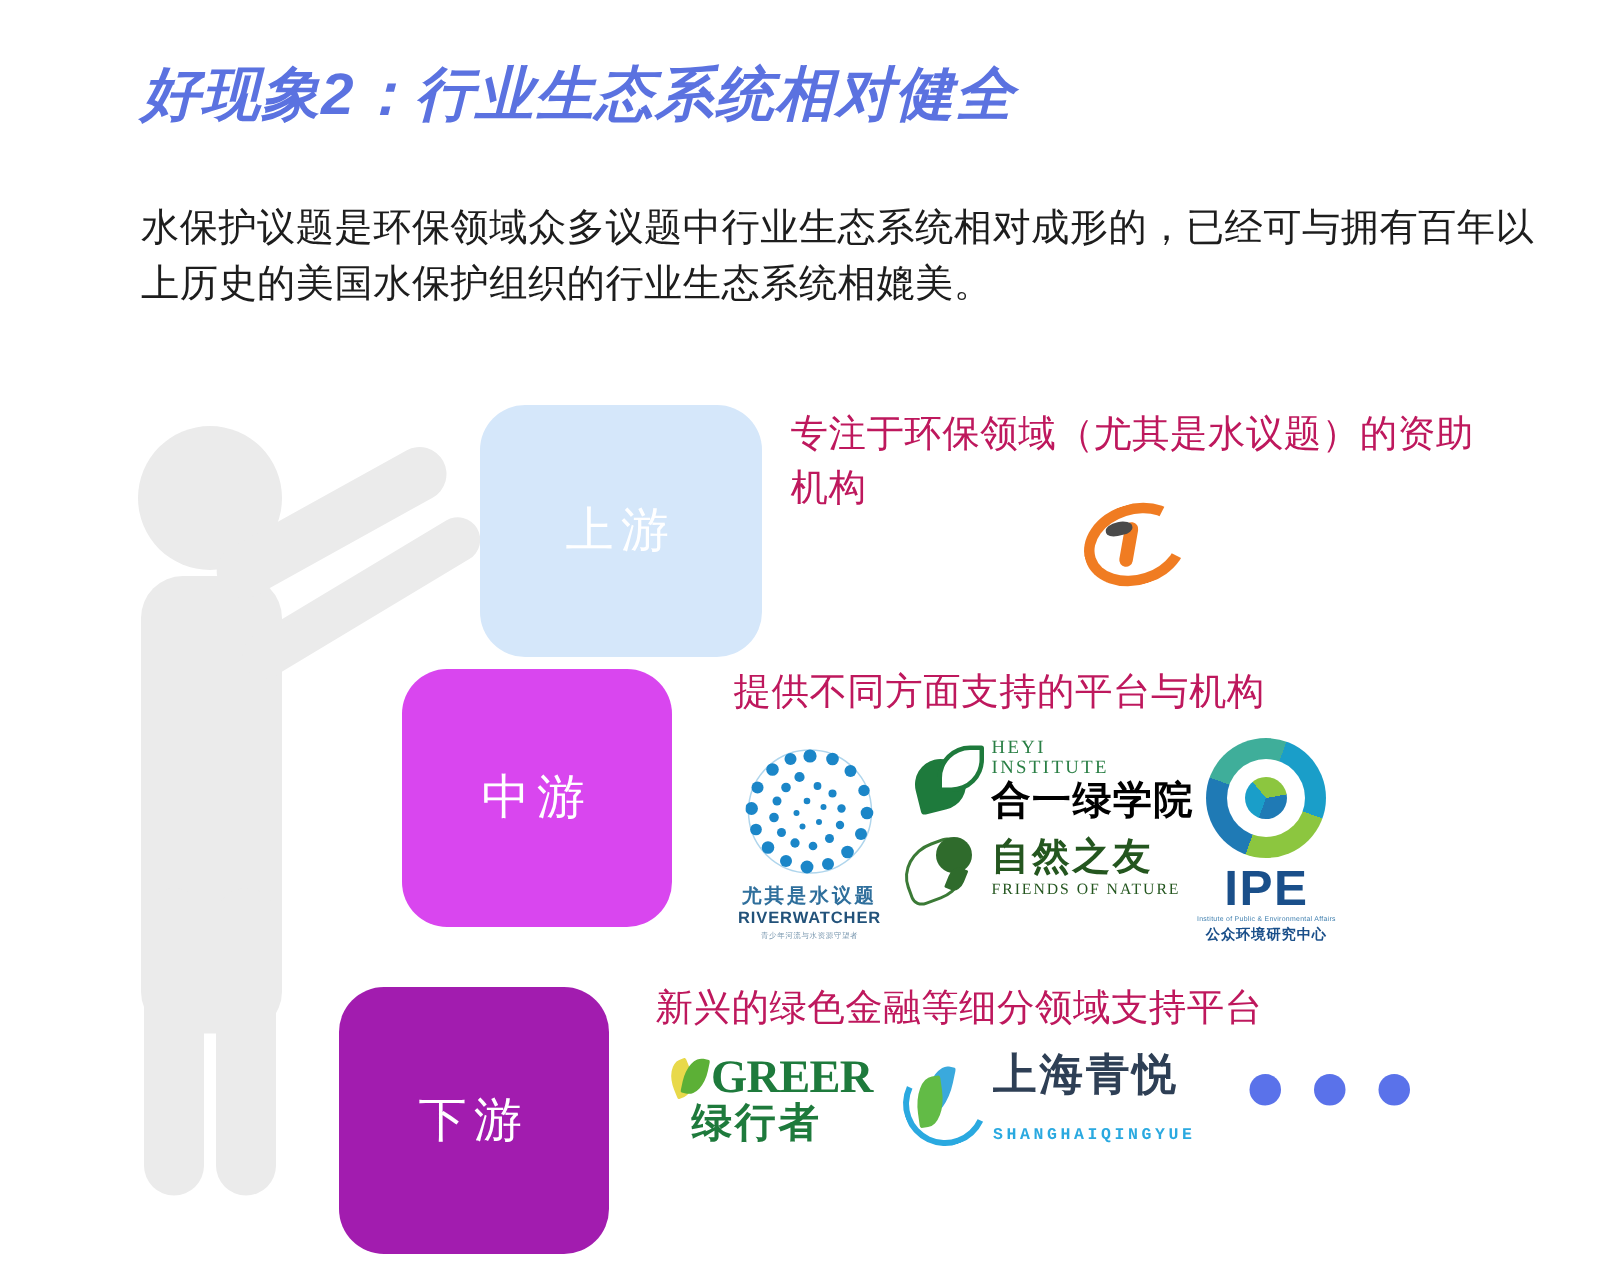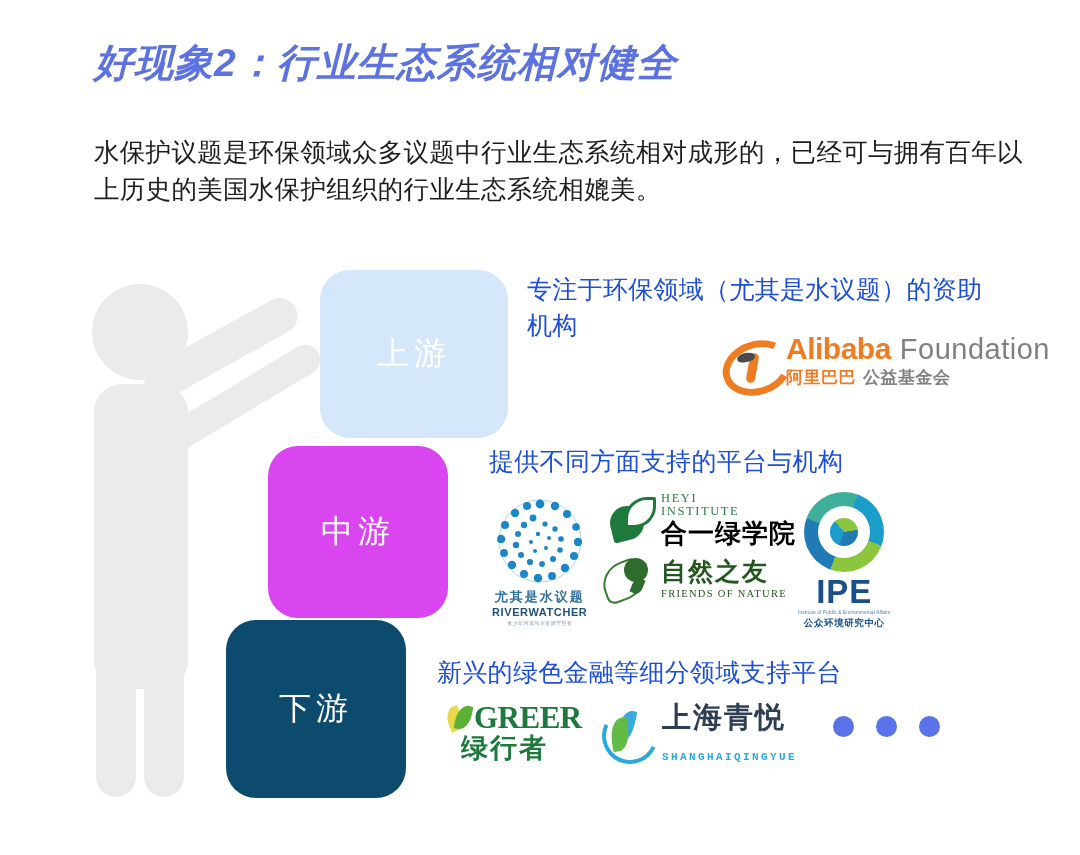--- a/index.html
+++ b/index.html
@@ -33,21 +33,21 @@
     display:flex;align-items:center;justify-content:center;
     color:#ffffff;font-size:32px;letter-spacing:5px;
     font-weight:400;
   }
   .card-up  {left:320px;top:270px; width:188px;height:168px;background:#d5e7fa;}
   .card-mid {left:268px;top:446px; width:180px;height:172px;background:#57a0f5;}
   .card-down{left:226px;top:620px; width:180px;height:178px;background:#1b68e0;}
 
   
   .sec-head{
-    position:absolute;color:#1d4ed8;font-size:25px;line-height:1.42;
+    position:absolute;color:#be185d;font-size:25px;line-height:1.42;
     letter-spacing:0.3px;
   }
   .s1-head{left:527px;top:272px;width:470px;}
   .s2-head{left:489px;top:444px;width:500px;}
   .s3-head{left:437px;top:655px;width:540px;}
 
   
   .logo{position:absolute;display:flex;align-items:center;}
   .lg-txt{display:flex;flex-direction:column;justify-content:center;}
 
@@ -174,40 +174,32 @@
       <rect x="78" y="150" width="180" height="30" rx="15" transform="rotate(-31 78 150)"></rect>
     </g>
   </svg>
 
   <div class="card card-up" style="background: rgb(213, 231, 250);">
     <span>上游</span>
   </div>
   <div class="card card-mid" style="background: #d946ef;">
     <span>中游</span>
   </div>
-  <div class="card card-down" style="background: #0c4a6e;">
+  <div class="card card-down" style="background: #a21caf; margin-top: 38px;">
     <span>下游</span>
   </div>
 
   <div class="sec-head s1-head">专注于环保领域（尤其是水议题）的资助机构</div>
 
 
   <div class="logo ali">
     <div class="mark">
       <span class="ring"></span>
         <span class="tail"></span>
         <span class="eye"></span>
-    </div>
-    <div class="lg-txt">
-      <div class="r1">
-        <b>Alibaba</b><span>Foundation</span>
-      </div>
-      <div class="r2">
-        <b>阿里巴巴</b><span>公益基金会</span>
-      </div>
     </div>
   </div>
 
   <div class="sec-head s2-head">提供不同方面支持的平台与机构</div>
 
   <div class="logo river">
     <svg class="mark" viewBox="0 0 86 86">
       <g fill="#1b86c8">
         <circle cx="43" cy="6" r="4.4"></circle>
           <circle cx="58" cy="8" r="4.2"></circle>

